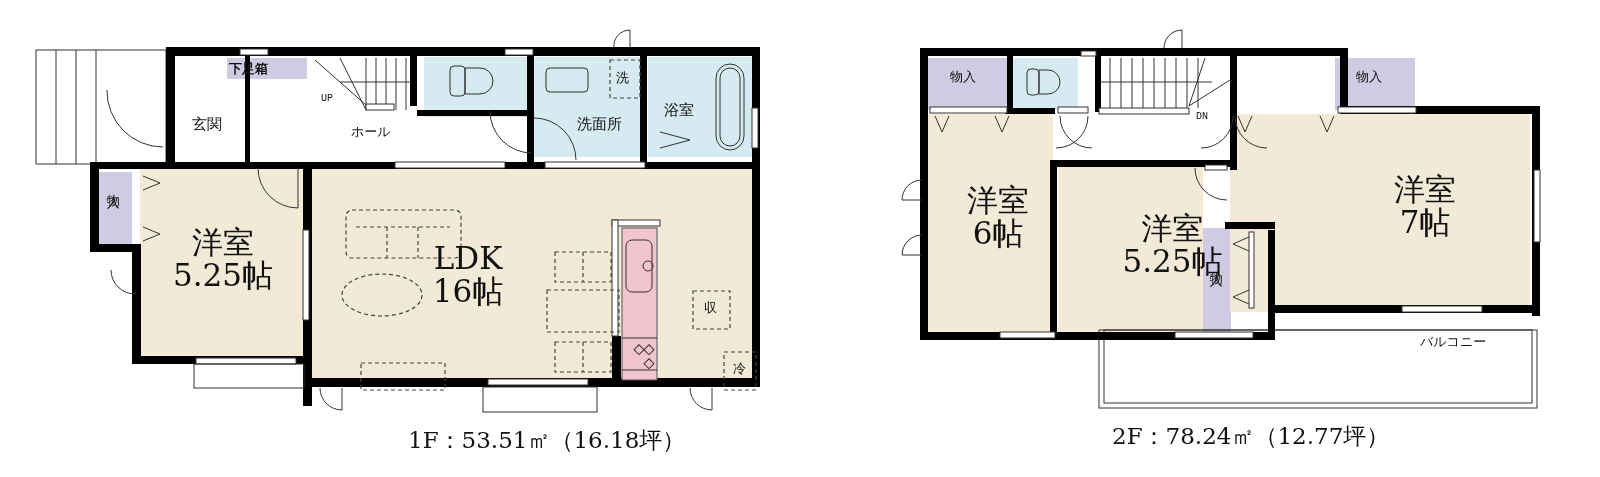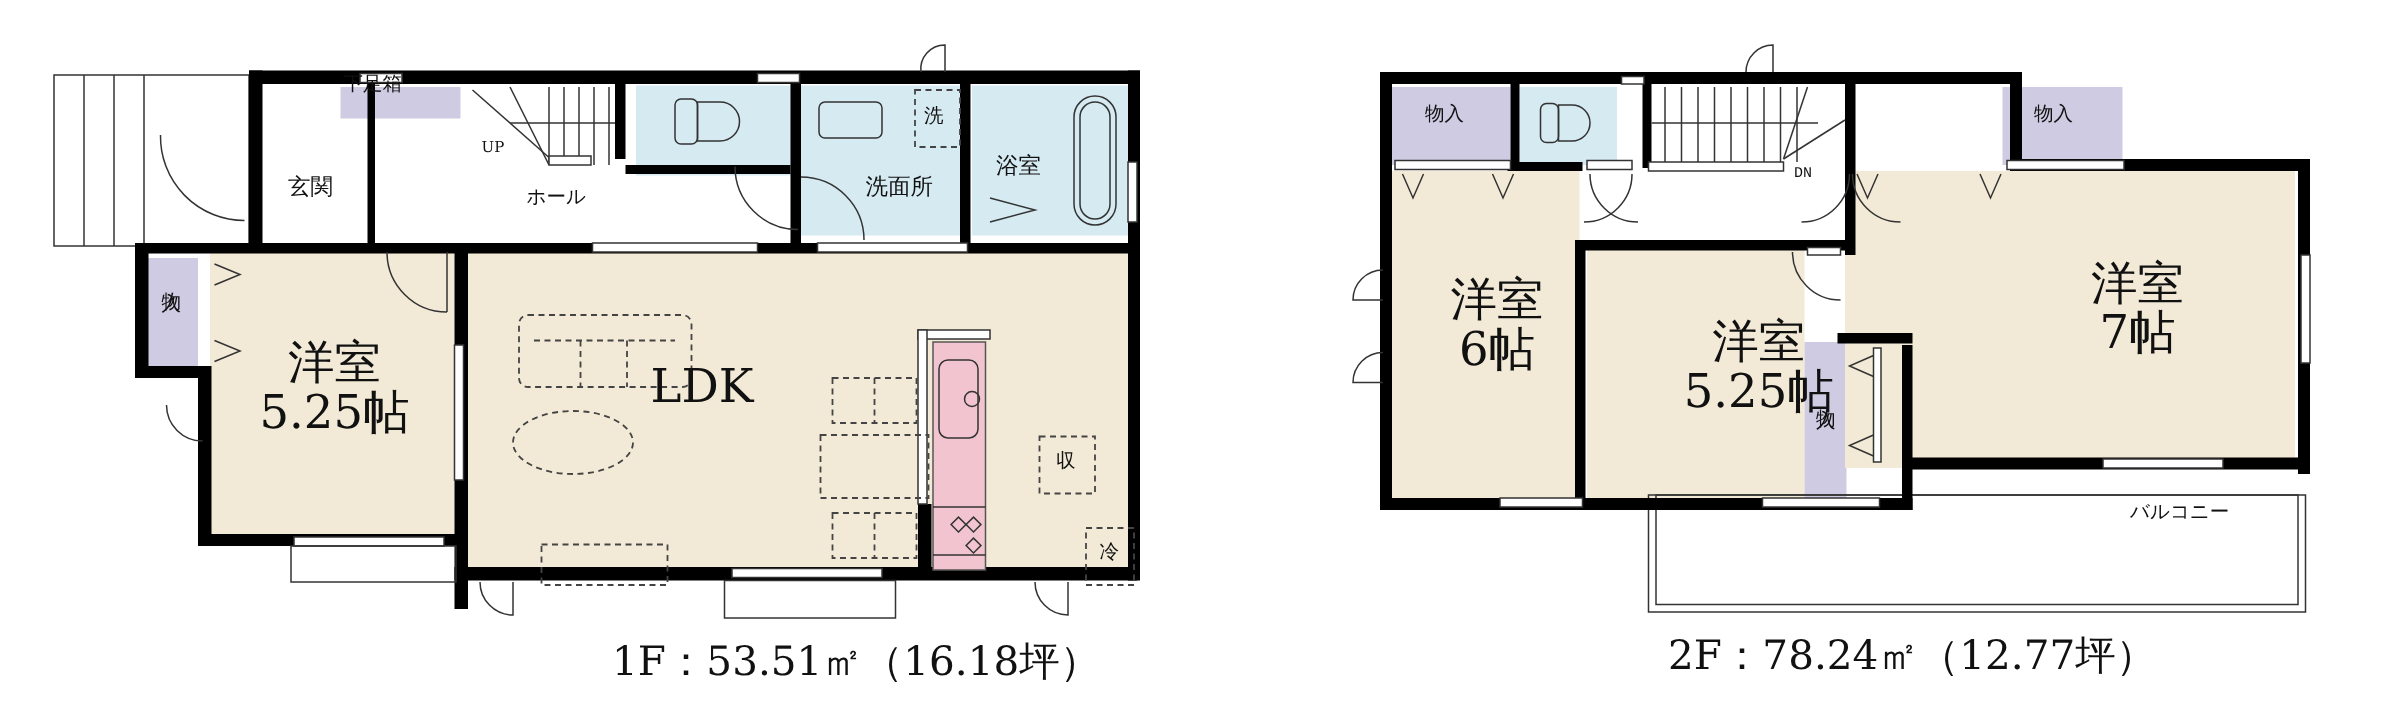--- a/index.html
+++ b/index.html
@@ -12,21 +12,21 @@
   .room-white { fill:#ffffff; }
   .thin { fill:none; stroke:#333; stroke-width:1; }
   .dash { fill:none; stroke:#444; stroke-width:1.2; stroke-dasharray:4 3; }
   .win { fill:#fff; stroke:#333; stroke-width:1; }
   .lbl { position:absolute; color:#111; white-space:nowrap; text-align:center; line-height:1.05; }
   .big { font-size:31px; }
   .mid { font-size:15px; }
   .sm { font-size:13px; }
   .xs { font-size:10px; font-family:"DejaVu Serif", serif; }
   .vert { writing-mode:vertical-rl; font-size:13px; letter-spacing:1px; }
-  .caption { font-size:27px; }
+  .caption { font-size:23px; }
 </style>
 </head>
 <body>
 
 <svg width="1600" height="477" viewBox="0 0 1600 477">
 
   <g>
 
     <g>
       <rect x="36" y="50" width="130" height="114" class="thin" fill="#fff"></rect>
@@ -214,33 +214,34 @@
     <path d="M935 116 L942 132 L949 116" class="thin"></path>
     <path d="M995 116 L1002 132 L1009 116" class="thin"></path>
     <path d="M1238 116 L1245 132 L1252 116" class="thin"></path>
     <path d="M1320 116 L1327 132 L1334 116" class="thin"></path>
     <path d="M1249 237 L1233 244 L1249 251" class="thin"></path>
     <path d="M1249 290 L1233 297 L1249 304" class="thin"></path>
   </g>
 </svg>
 
 <div class="lbl mid" style="left:192px;top:105px;margin-top:12px;">玄関</div>
-<div class="lbl sm" style="left:229px;top:50px;">下足箱</div>
+<div class="lbl sm" style="left:229px;top:62px;font-weight:bold;">下足箱</div>
 <div class="lbl sm" style="left:351px;top:125px;">ホール</div>
-<div class="lbl xs" style="left:321px;top:94px;">UP</div>
+<div class="lbl xs" style="left:321px;top:94px;font-family:Liberation Mono, monospace;">UP</div>
 <div class="lbl mid" style="left:577px;top:117px;">洗面所</div>
 <div class="lbl sm" style="left:616px;top:71px;">洗</div>
 <div class="lbl mid" style="left:664px;top:104px;font-family:Liberation Mono, monospace;">浴室</div>
 <div class="lbl vert" style="left:106px;top:184px;">物入</div>
 <div class="lbl big" style="left:168px;top:226px;width:110px;">
   <div>洋室</div>
   <div>5.25帖</div>
 </div>
 <div class="lbl big" style="left:418px;top:242px;width:100px;">
   <div>LDK</div>
+  <div>16帖</div>
 </div>
 <div class="lbl sm" style="left:704px;top:301px;">収</div>
 <div class="lbl sm" style="left:733px;top:362px;">冷</div>
 <div class="lbl caption" style="left:408px;top:428px;">1F：53.51㎡（16.18坪）</div>
 
 <div class="lbl sm" style="left:950px;top:70px;">物入</div>
 <div class="lbl sm" style="left:1356px;top:70px;">物入</div>
 <div class="lbl vert" style="left:1209px;top:262px;">物入</div>
 <div class="lbl xs" style="left:1196px;top:112px;font-family:Liberation Mono, monospace;">DN</div>
 <div class="lbl big" style="left:958px;top:184px;width:80px;">

